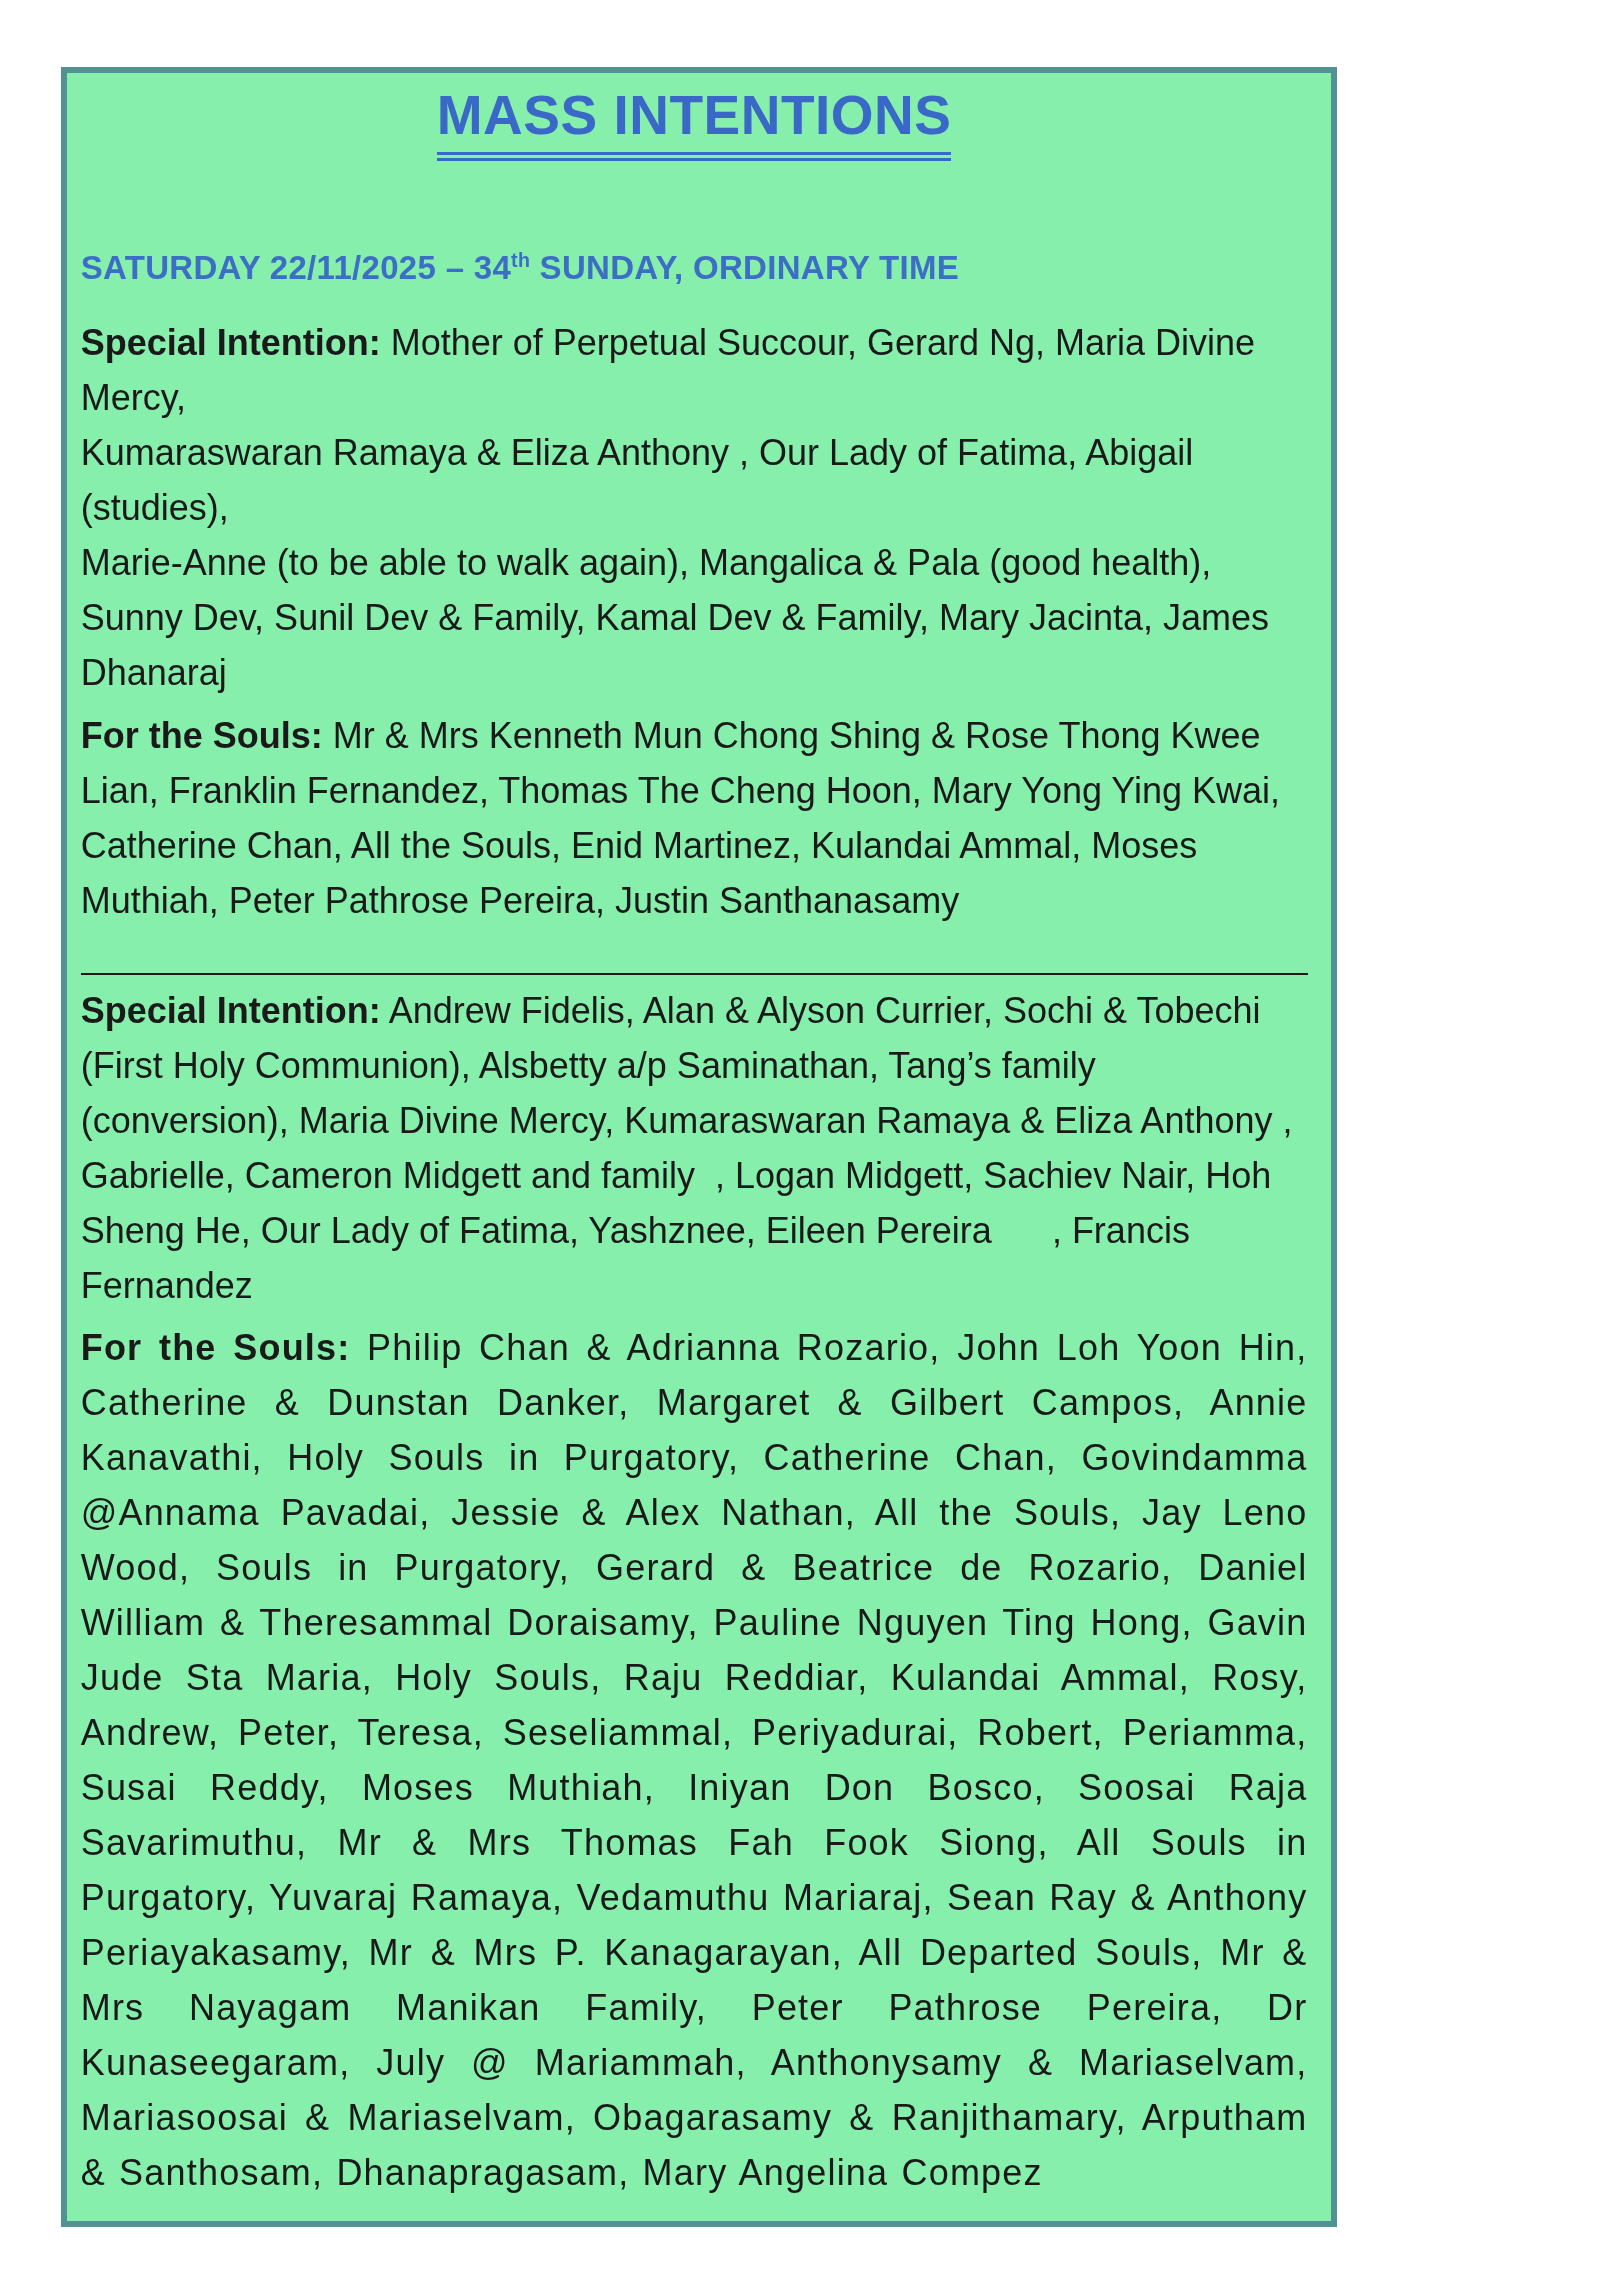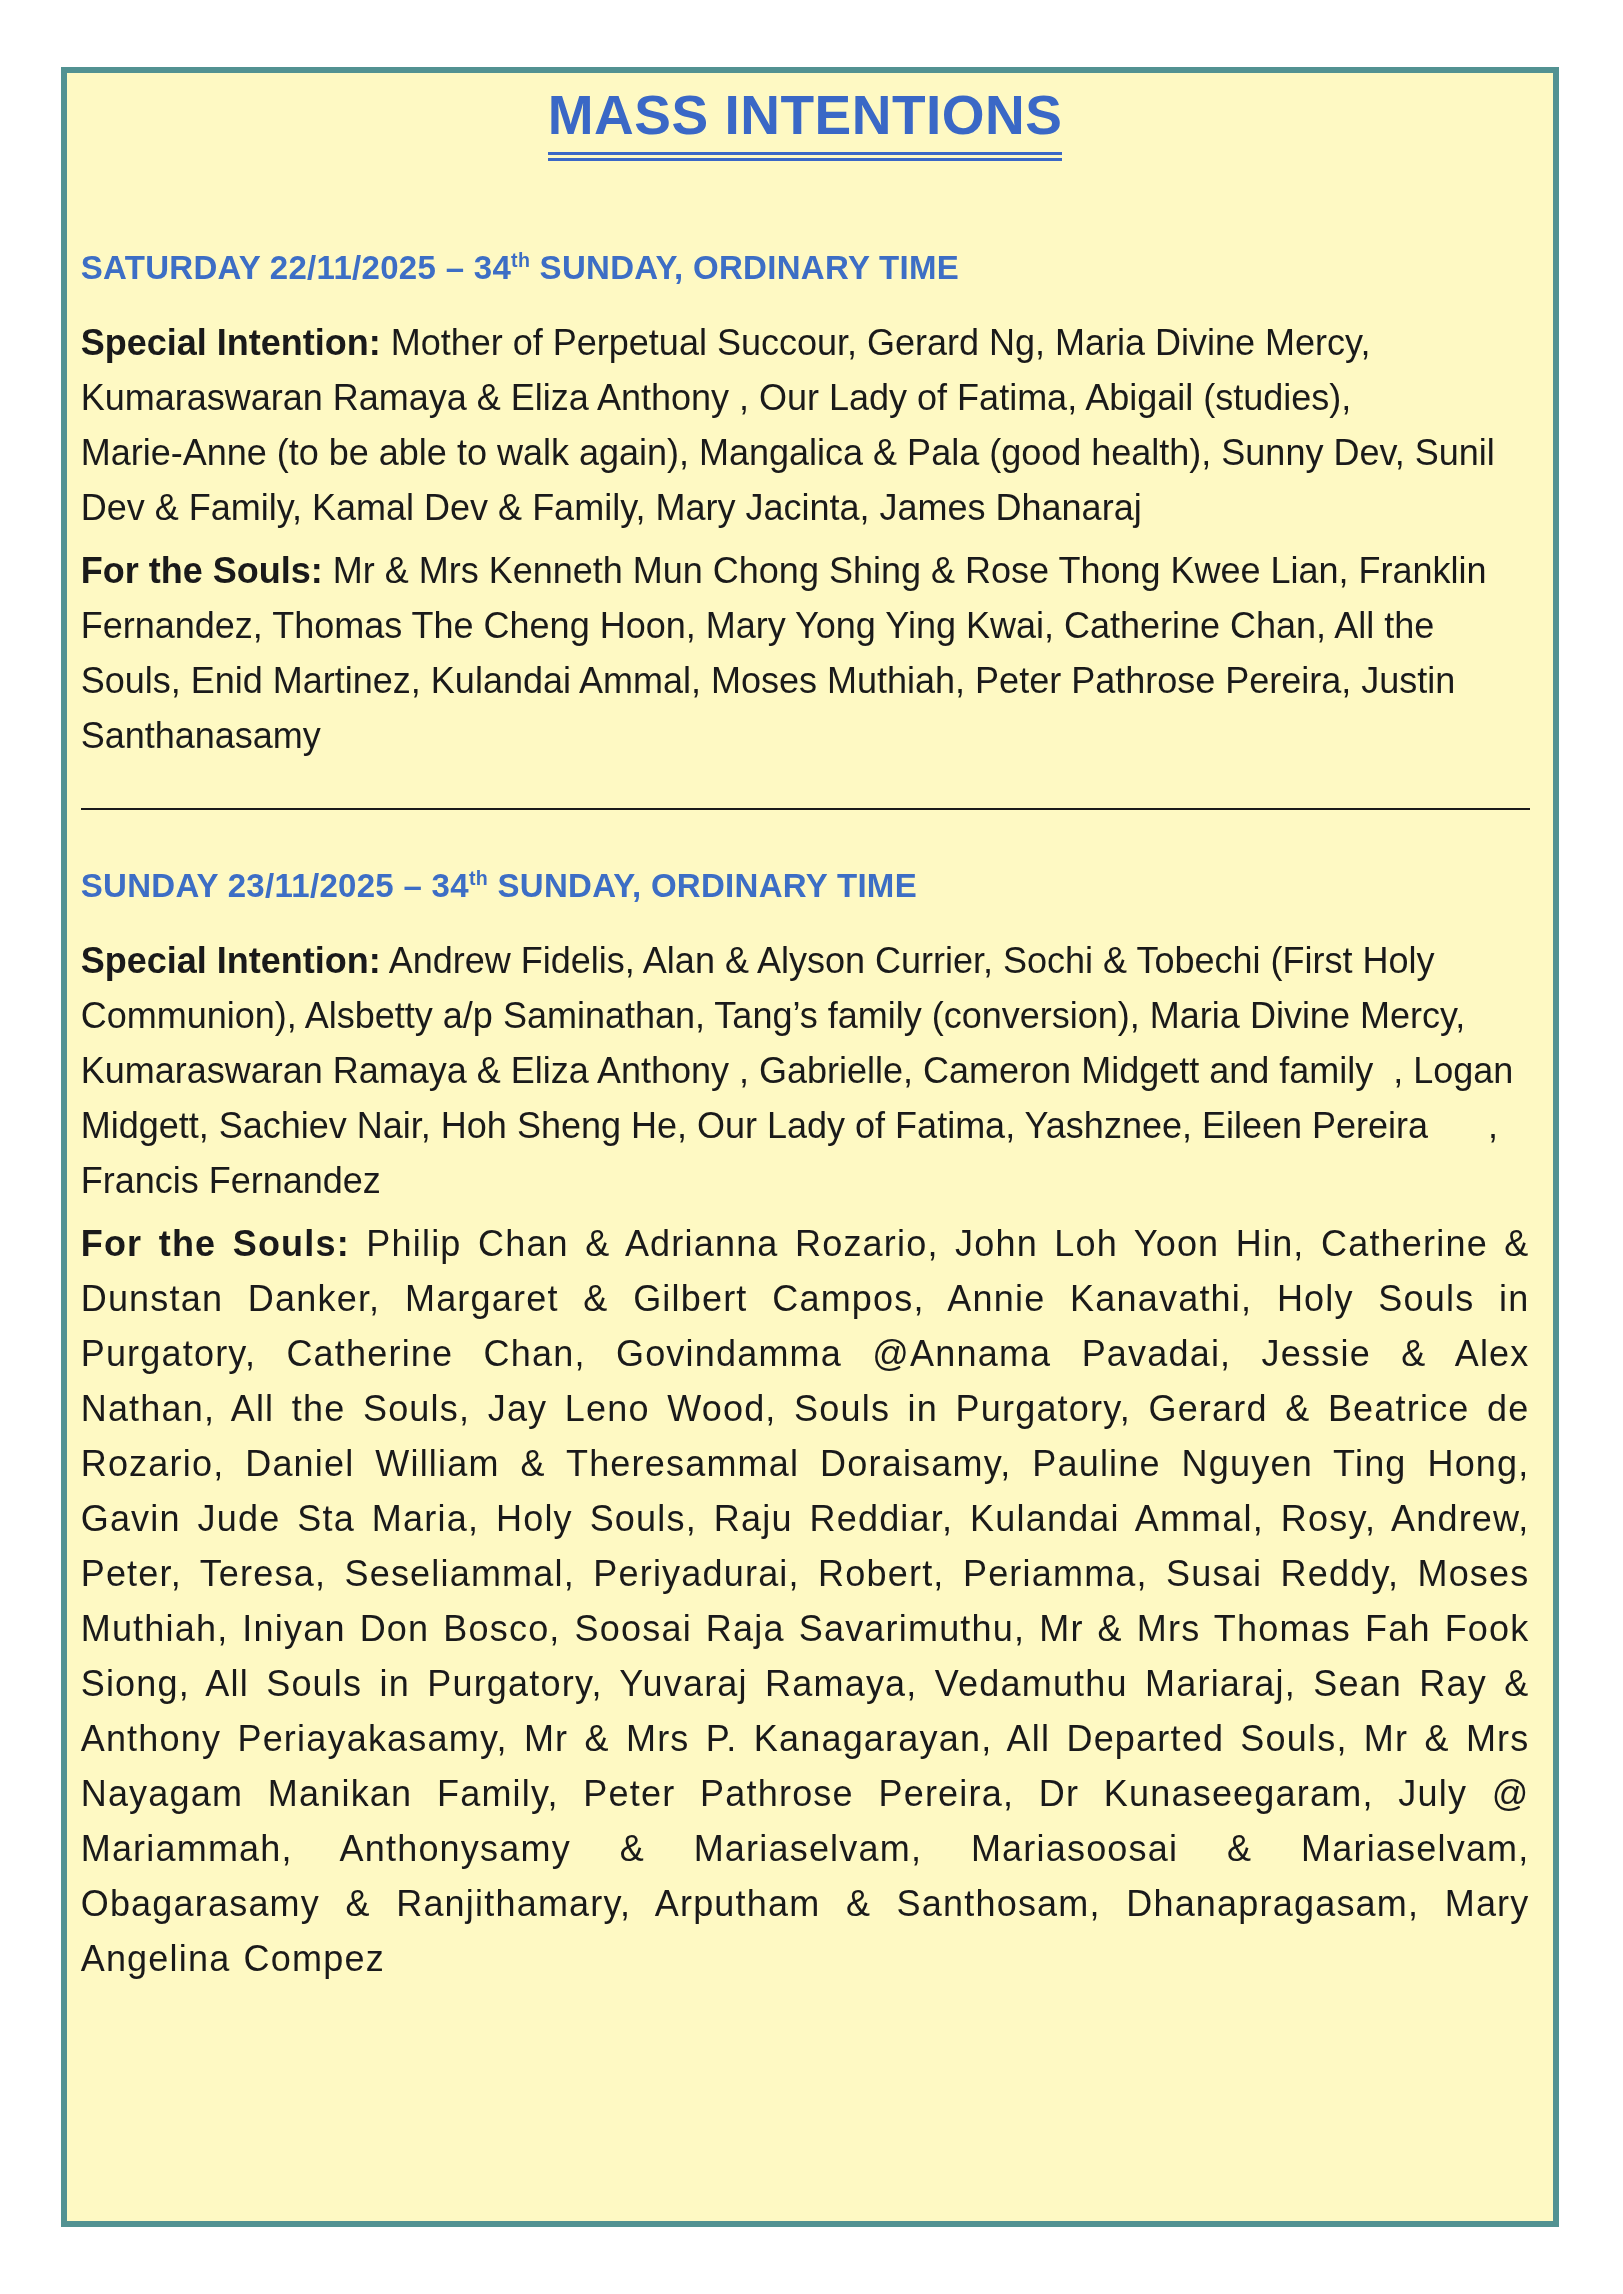--- a/index.html
+++ b/index.html
@@ -8,25 +8,25 @@
     background: #ffffff;
     width: 1623px;
     height: 2295px;
     font-family: "Liberation Sans", sans-serif;
     color: #1a1a1a;
   }
   .sheet {
     position: absolute;
     left: 61px;
     top: 67px;
-    width: 1498px;
+    width: 1276px;
     height: 2160px;
     box-sizing: border-box;
     border: 6.9px solid #529292;
-    background: #fef9c3;
+    background: #86efac;
     padding: 3.9px 23.5px 0 13.7px;
     overflow: hidden;
   }
   h1.title {
     margin: 5.9px 0 0 0;
     text-align: center;
     font-size: 55px;
     line-height: 65px;
     font-weight: bold;
     color: #3a68c6;
@@ -89,21 +89,20 @@
 Kumaraswaran Ramaya &amp; Eliza Anthony&nbsp;, Our Lady of Fatima, Abigail (studies),
 Marie-Anne (to be able to walk again), Mangalica &amp; Pala (good health), Sunny Dev, Sunil Dev &amp; Family, Kamal Dev &amp; Family, Mary Jacinta, James Dhanaraj</span></p>
 
 
     <p class="para"><b class="lbl">For the Souls:</b><span class="txt"> Mr &amp; Mrs Kenneth Mun Chong Shing &amp; Rose Thong Kwee Lian, Franklin Fernandez, Thomas The Cheng Hoon, Mary Yong Ying Kwai, Catherine Chan, All the Souls, Enid Martinez, Kulandai Ammal, Moses Muthiah, Peter Pathrose Pereira, Justin Santhanasamy</span></p>
   </section>
 
   <hr class="divider">
 
   <section>
-    <h2 class="heading h-sun"><span>SUNDAY 23/11/2025 – 34</span><sup>th</sup><span> SUNDAY, ORDINARY TIME</span></h2>
 
     <p class="para"><b class="lbl">Special Intention:</b><span class="txt"> Andrew Fidelis, Alan &amp; Alyson Currier, Sochi &amp; Tobechi (First Holy Communion), Alsbetty a/p Saminathan, Tang’s family (conversion), Maria Divine Mercy, Kumaraswaran Ramaya &amp; Eliza Anthony&nbsp;, Gabrielle, Cameron Midgett and family&nbsp;&nbsp;, Logan Midgett, Sachiev Nair, Hoh Sheng He, Our Lady of Fatima, Yashznee, Eileen Pereira&nbsp;&nbsp;&nbsp;&nbsp;&nbsp;&nbsp;, Francis Fernandez</span></p>
 
 
     <p class="para spaced"><b class="lbl">For the Souls:</b><span class="txt"> Philip Chan &amp; Adrianna Rozario, John Loh Yoon Hin, Catherine &amp; Dunstan Danker, Margaret &amp; Gilbert Campos, Annie Kanavathi, Holy Souls in Purgatory, Catherine Chan, Govindamma @Annama Pavadai, Jessie &amp; Alex Nathan, All the Souls, Jay Leno Wood, Souls in Purgatory, Gerard &amp; Beatrice de Rozario, Daniel William &amp; Theresammal Doraisamy, Pauline Nguyen Ting Hong, Gavin Jude Sta Maria, Holy Souls, Raju Reddiar, Kulandai Ammal, Rosy, Andrew, Peter, Teresa, Seseliammal, Periyadurai, Robert, Periamma, Susai Reddy, Moses Muthiah, Iniyan Don Bosco, Soosai Raja Savarimuthu, Mr &amp; Mrs Thomas Fah Fook Siong, All Souls in Purgatory, Yuvaraj Ramaya, Vedamuthu Mariaraj, Sean Ray &amp; Anthony Periayakasamy, Mr &amp; Mrs P. Kanagarayan, All Departed Souls, Mr &amp; Mrs Nayagam Manikan Family, Peter Pathrose Pereira, Dr Kunaseegaram, July @ Mariammah, Anthonysamy &amp; Mariaselvam, Mariasoosai &amp; Mariaselvam, Obagarasamy &amp; Ranjithamary, Arputham &amp; Santhosam, Dhanapragasam, Mary Angelina Compez</span></p>
   </section>
 
 </div>
 
 

